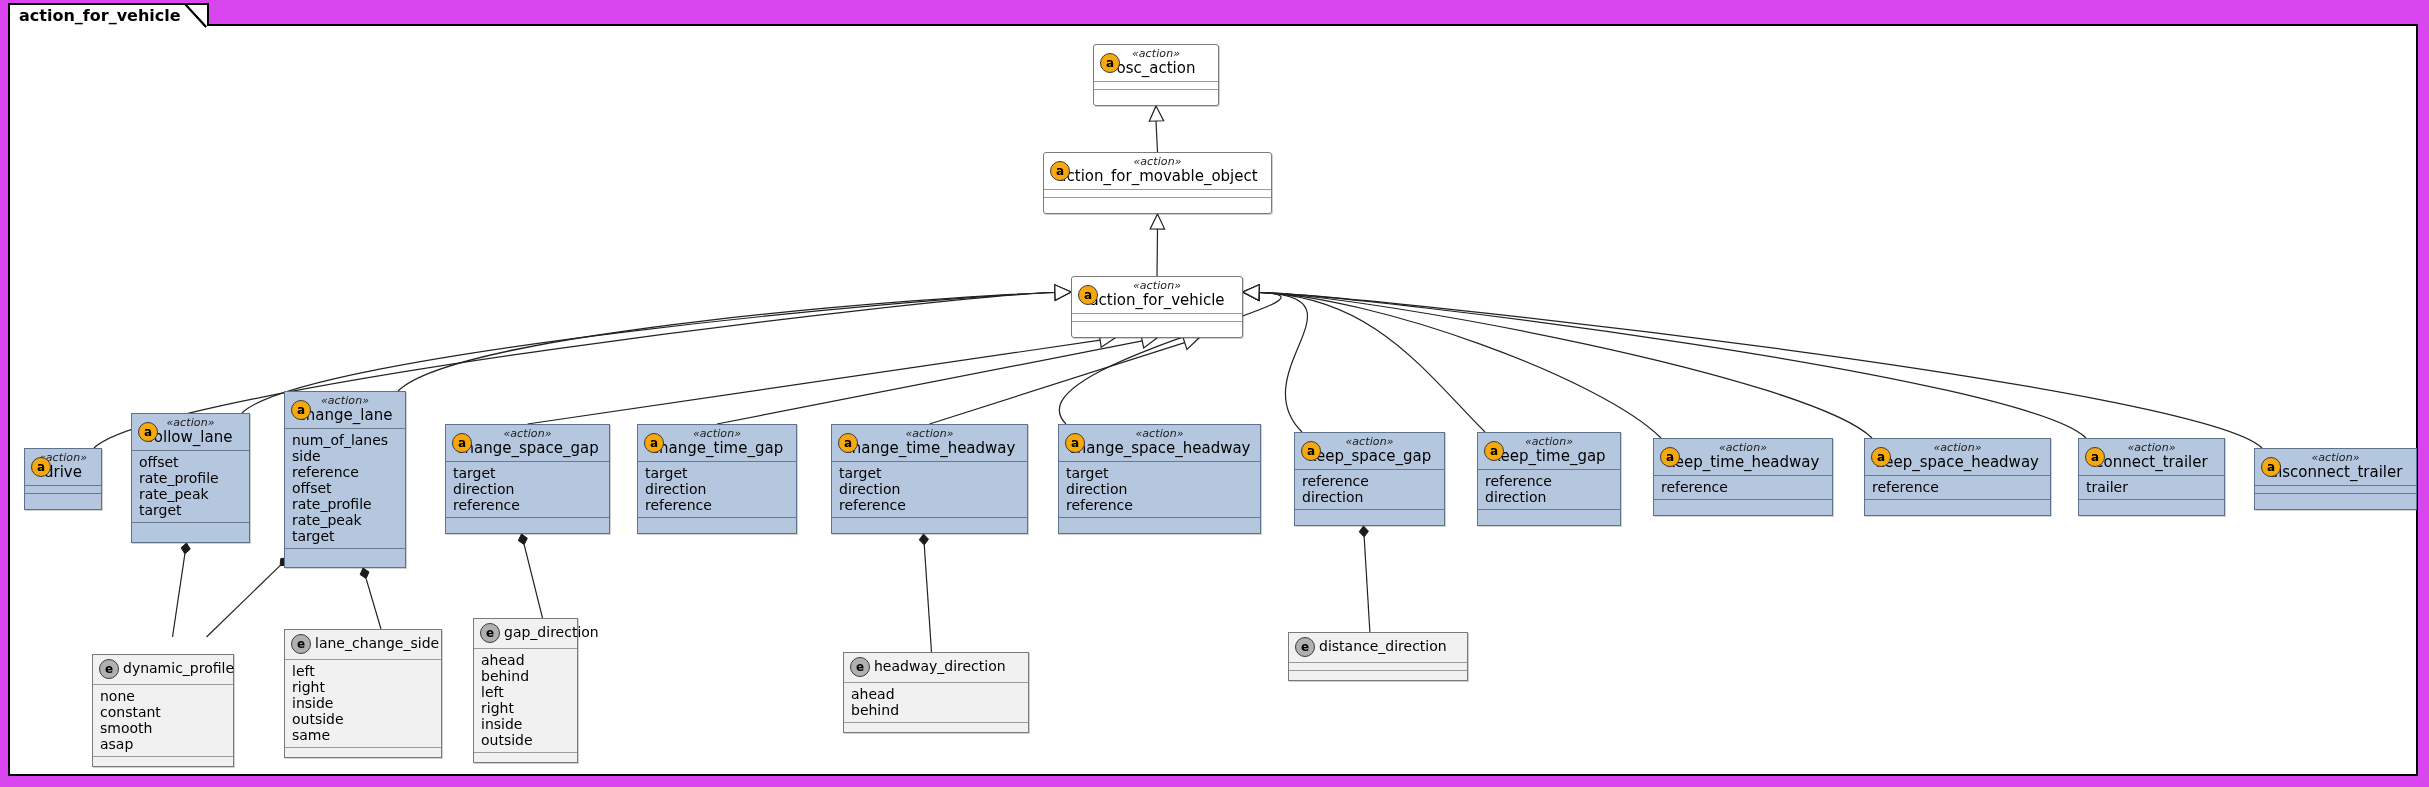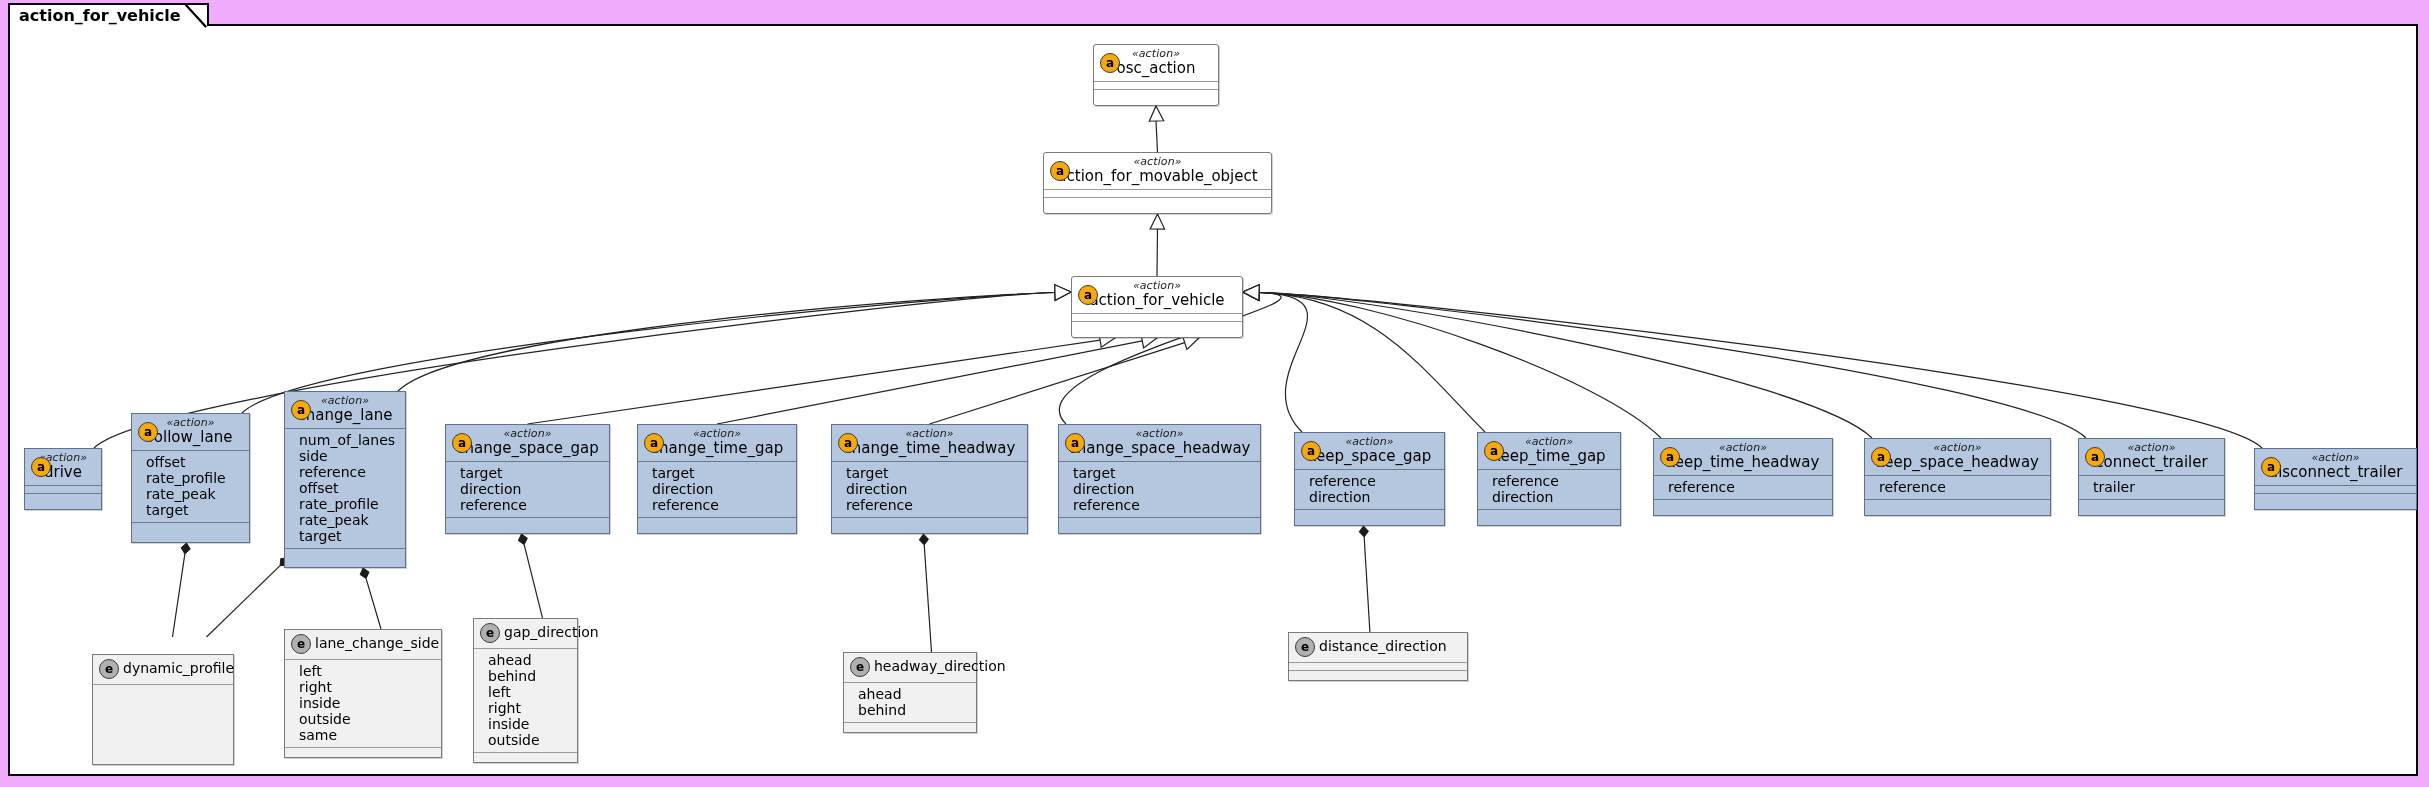--- a/index.html
+++ b/index.html
@@ -7,21 +7,21 @@
     padding: 0;
     background: #ffffff;
   }
   body {
     font-family: "DejaVu Sans", sans-serif;
   }
   #canvas {
     position: relative;
     width: 2429px;
     height: 787px;
-    background: #f0abfc;
+    background: #d946ef;
     overflow: hidden;
   }
   
   .pkg-frame {
     position: absolute;
     left: 8px;
     top: 24px;
     width: 2410px;
     height: 752px;
     border: 2px solid #000000;
@@ -145,21 +145,21 @@
   .badge.head-inline {
     position: relative;
     left: 0;
     top: 0;
     transform: none;
     display: inline-block;
     vertical-align: middle;
     margin-right: 4px;
   }
   .attrs {
-    padding: 3px 7px 4px 14px;
+    padding: 3px 7px 4px 7px;
     border-bottom: 1px solid #6a7b8c;
     font-size: 14px;
     line-height: 16px;
     color: #000000;
   }
   .node.enum .attrs { border-bottom: 1px solid #9a9a9a; }
   .node.abstract-top .attrs { border-bottom: 1px solid #9a9a9a; }
   .attrs.empty { height: 7px; padding: 0; }
   .attr { white-space: nowrap; }
   .node-foot {
@@ -417,20 +417,26 @@
         <div class="node-head">
           <span class="badge a">a</span>
           <span class="stereo">«action»</span>
           <span class="nname">disconnect_trailer</span>
         </div>
         <div class="attrs empty"></div>
         <div class="node-foot"></div>
       </div>
       <div class="node enum" style="left: 92px; top: 654px; width: 142px; min-height: 111px;">
         <div class="node-head enum-head"><span class="badge e head-inline">e</span><span class="nname">dynamic_profile</span></div>
+        <div class="attrs">
+          <div class="attr">none</div>
+          <div class="attr">constant</div>
+          <div class="attr">smooth</div>
+          <div class="attr">asap</div>
+        </div>
         <div class="node-foot"></div>
       </div>
       <div class="node enum" style="left: 284px; top: 629px; width: 158px; min-height: 127px;">
         <div class="node-head enum-head"><span class="badge e head-inline">e</span><span class="nname">lane_change_side</span></div>
         <div class="attrs">
           <div class="attr">left</div>
           <div class="attr">right</div>
           <div class="attr">inside</div>
           <div class="attr">outside</div>
           <div class="attr">same</div>
@@ -442,21 +448,21 @@
         <div class="attrs">
           <div class="attr">ahead</div>
           <div class="attr">behind</div>
           <div class="attr">left</div>
           <div class="attr">right</div>
           <div class="attr">inside</div>
           <div class="attr">outside</div>
         </div>
         <div class="node-foot"></div>
       </div>
-      <div class="node enum" style="left: 843px; top: 652px; width: 134px; min-height: 79px;">
+      <div class="node enum" style="left: 843px; top: 652px; width: 186px; min-height: 79px;">
         <div class="node-head enum-head"><span class="badge e head-inline">e</span><span class="nname">headway_direction</span></div>
         <div class="attrs">
           <div class="attr">ahead</div>
           <div class="attr">behind</div>
         </div>
         <div class="node-foot"></div>
       </div>
       <div class="node enum" style="left: 1288px; top: 632px; width: 180px; min-height: 46px;">
         <div class="node-head enum-head"><span class="badge e head-inline">e</span><span class="nname">distance_direction</span></div>
         <div class="attrs empty"></div>

